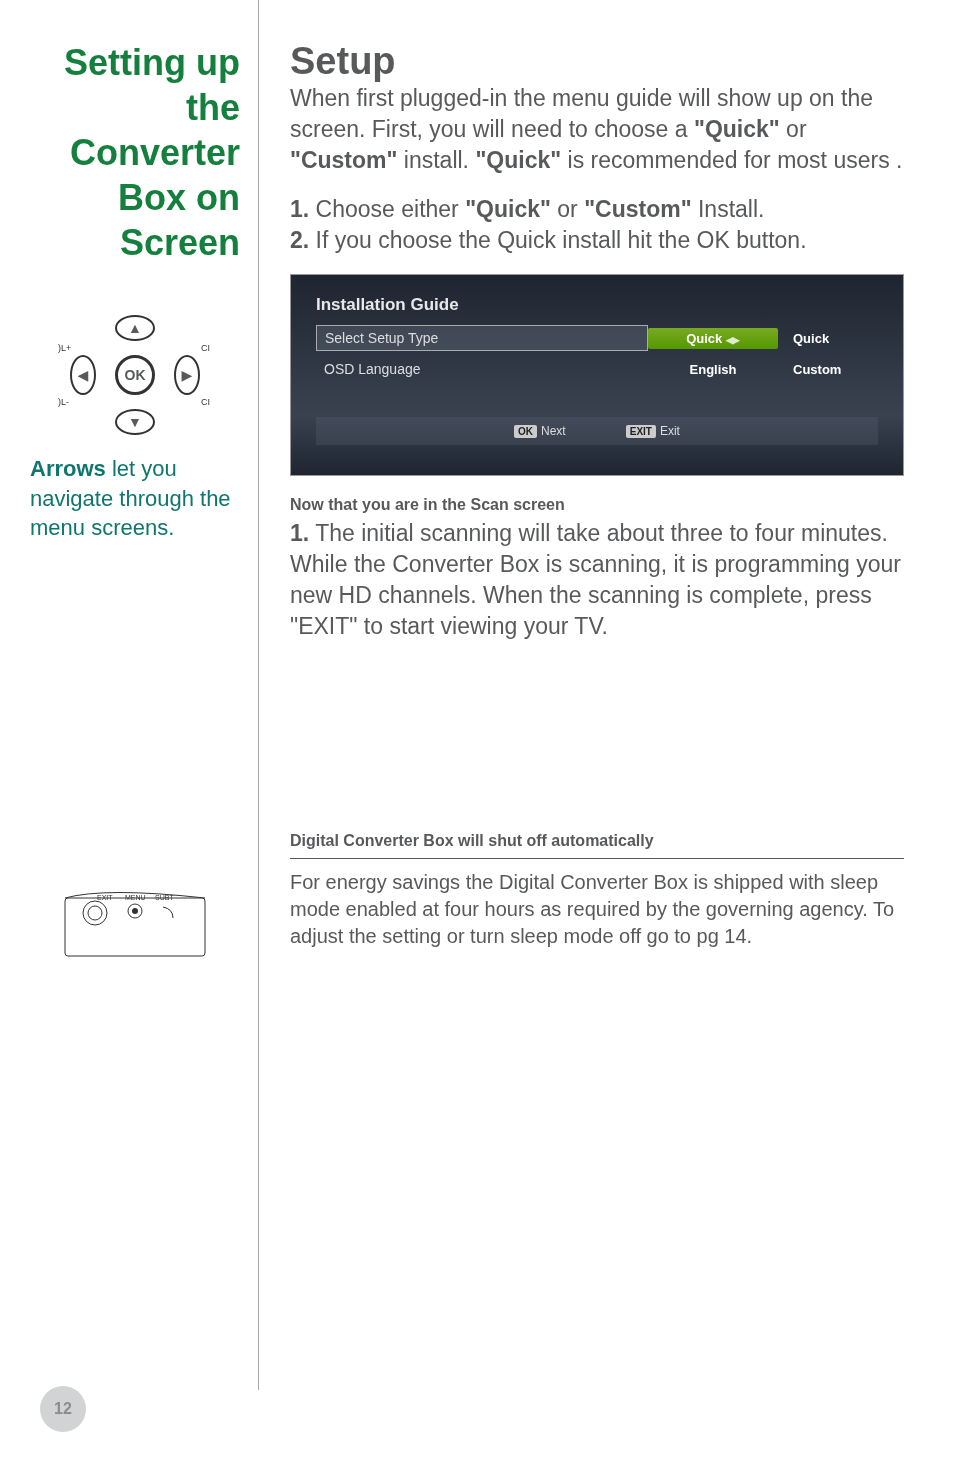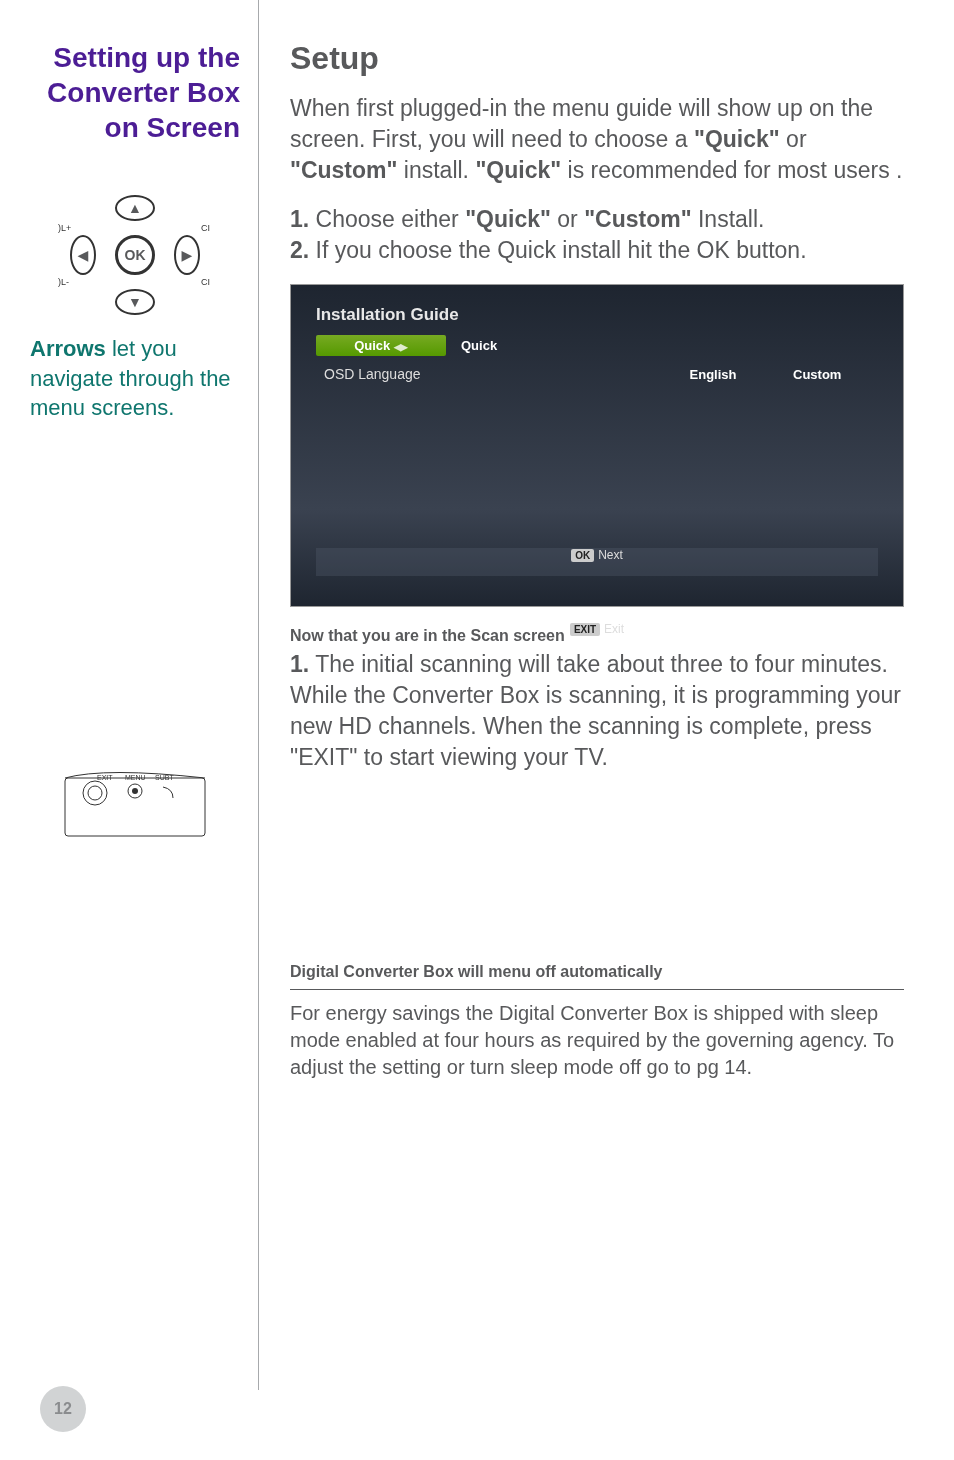--- a/index.html
+++ b/index.html
@@ -28,25 +28,25 @@
   top: 0;
   bottom: 70px;
   width: 1px;
   background: #a7a9ac;
 }
 .right-col {
   flex: 1;
   padding-left: 30px;
 }
 .left-heading {
-  font-size: 28px;
+  font-size: 36px;
   font-weight: bold;
   text-align: right;
   line-height: 1.25;
-  color: #4c1d95;
+  color: #15803d;
   margin-bottom: 50px;
 }
 .arrow-diagram {
   text-align: center;
   margin-bottom: 15px;
 }
 .arrow-pad {
   display: inline-block;
   position: relative;
   width: 150px;
@@ -96,35 +96,35 @@
 }
 .box-diagram {
   margin-top: 330px;
   text-align: center;
 }
 .box-svg {
   width: 160px;
   height: 100px;
 }
 h1.main-heading {
-  font-size: 32px;
+  font-size: 38px;
   font-weight: bold;
   color: #58595b;
-  margin-bottom: 16px;
+  margin-bottom: 0;
 }
 .body-text {
   font-size: 23px;
   line-height: 1.35;
   margin-bottom: 18px;
 }
 .body-text b { color: #58595b; }
 .step-line { font-size: 23px; line-height: 1.35; }
 .screenshot {
   width: 100%;
-  height: 323px;
+  height: 202px;
   background: linear-gradient(#1e2530, #3a4250 70%, #1e2530);
   border: 1px solid #999;
   margin: 18px 0 20px 0;
   position: relative;
   padding: 20px 25px;
 }
 .ss-title {
   color: #e8e8e8;
   font-size: 17px;
   font-weight: bold;
@@ -166,25 +166,24 @@
 }
 .ss-footer {
   position: absolute;
   bottom: 30px;
   left: 25px;
   right: 25px;
   background: rgba(90,100,115,0.3);
   height: 28px;
   display: flex;
   align-items: center;
-  justify-content: flex-start;
+  justify-content: center;
   gap: 60px;
   font-size: 12px;
   color: #ddd;
-  flex-direction: column;
 }
 .ss-badge {
   background: #ccc;
   color: #222;
   font-size: 10px;
   font-weight: bold;
   padding: 1px 4px;
   border-radius: 2px;
   margin-right: 4px;
 }
@@ -273,20 +272,21 @@
     <p class="step-line">
       <b>1.</b><span> Choose either </span><b>"Quick"</b><span> or </span><b>"Custom"</b><span> Install.</span>
     </p>
     <p class="step-line">
       <b>2.</b><span> If you choose the Quick install hit the OK button.</span>
     </p>
 
     <div class="screenshot">
       <div class="ss-title">Installation Guide</div>
       <div class="ss-row">
+        <div class="ss-label selected">Select Setup Type</div>
         <div class="ss-value selected">
           <span>Quick</span>
           <span style="font-size:9px;opacity:.8;">◀▶</span>
         </div>
         <div class="ss-side">Quick</div>
       </div>
       <div class="ss-row">
         <div class="ss-label">OSD Language</div>
         <div class="ss-value">English</div>
         <div class="ss-side">Custom</div>
@@ -300,20 +300,20 @@
         </span>
       </div>
     </div>
 
     <div class="sub-heading">Now that you are in the Scan screen</div>
     <p class="body-text">
       <b>1.</b><span> The initial scanning will take about three to four minutes. While the Converter Box is scanning, it is programming your new HD channels. When the scanning is complete, press "EXIT" to start viewing your TV.</span>
     </p>
 
     <div class="shutoff-block">
-      <div class="sub-heading">Digital Converter Box will menu off automatically</div>
+      <div class="sub-heading">Digital Converter Box will shut off automatically</div>
       <hr class="hr-line">
       <p class="small-body">For energy savings the Digital Converter Box is shipped with sleep mode enabled at four hours as required by the governing agency. To adjust the setting or turn sleep mode off go to pg 14.</p>
     </div>
   </div>
 </div>
 
 <div class="page-num">12</div>
 
 </body></html>

